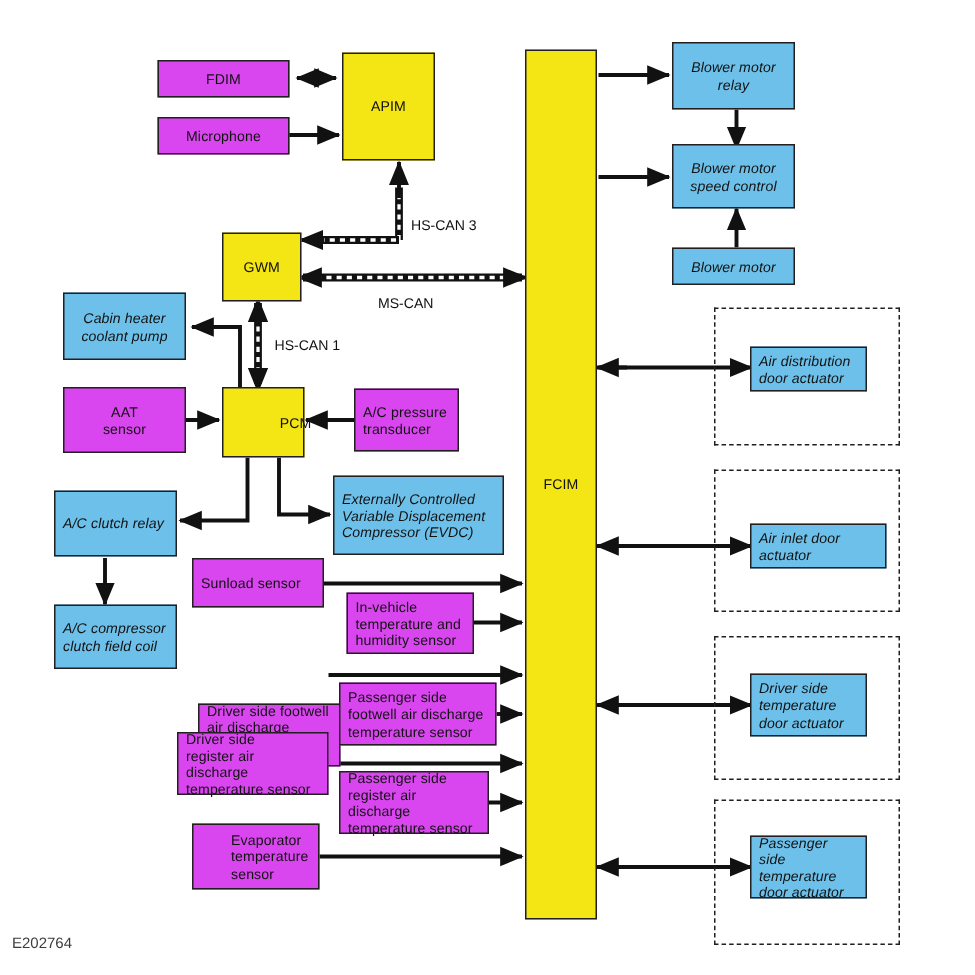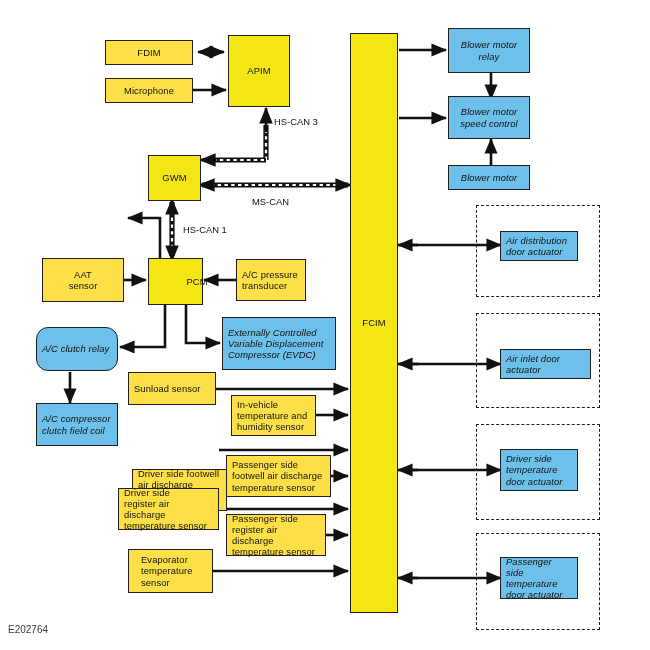--- a/index.html
+++ b/index.html
@@ -1,21 +1,21 @@
 <!DOCTYPE html>
 <html><head>
 <meta charset="utf-8">
 <style>
   html,body{margin:0;padding:0;background:#ffffff;}
   body{font-family:"Liberation Sans","DejaVu Sans",sans-serif;}
   #canvas{position:relative;width:650px;height:650px;background:#ffffff;overflow:hidden;}
   .box{position:absolute;box-sizing:border-box;border:1.6px solid #231f20;
        display:flex;align-items:center;padding:2px 5px;line-height:1.18;
        font-size:9.4px;color:#111111;letter-spacing:.1px;}
-  .box.green{background:#fde047;}
+  .box.green{background:#d946ef;}
   .box.blue{background:#6dc0e9;font-style:italic;}
   .box.yellow{background:#f4e515;}
   .box.ctr{justify-content:center;text-align:center;}
   .box.lead{justify-content:flex-start;text-align:left;}
   .dashed{position:absolute;box-sizing:border-box;border:1.7px dashed #231f20;background:transparent;}
   .lbl{position:absolute;font-size:9.4px;color:#111111;white-space:nowrap;}
   svg.wires{position:absolute;left:0;top:0;width:650px;height:650px;pointer-events:none;}
   .ln{stroke:#111111;stroke-width:2.6;fill:none;}
   .canln{stroke:#111111;stroke-width:5.2;fill:none;}
   .candash{stroke:#ffffff;stroke-width:2.2;fill:none;stroke-dasharray:3.4 3.4;}
@@ -102,28 +102,30 @@
   <div class="box green ctr" style="left:105px;top:40px;width:88px;height:25px;">FDIM</div>
 
   <div class="box green ctr" style="left:105px;top:78px;width:88px;height:25px;">Microphone</div>
 
   <div class="box yellow ctr" style="left:228px;top:35px;width:62px;height:72px;">APIM</div>
 
   <div class="box yellow ctr" style="left:148px;top:155px;width:53px;height:46px;">GWM</div>
 
   <div class="box yellow ctr" style="left:148px;top:258px;width:53px;height:47px;padding-left:48px;">PCM</div>
 
+  <div class="box blue ctr" style="left:42px;top:195px;width:82px;height:45px;white-space:pre-line;">Cabin heater
+coolant pump</div>
 
   <div class="box green ctr" style="left:42px;top:258px;width:82px;height:44px;white-space:pre-line;">AAT
 sensor</div>
 
   <div class="box green lead" style="left:236px;top:259px;width:70px;height:42px;white-space:pre-line;">A/C pressure
 transducer</div>
 
-  <div class="box blue lead" style="left:36px;top:327px;width:82px;height:44px;border-radius:12px;">A/C clutch relay</div>
+  <div class="box blue lead" style="left:36px;top:327px;width:82px;height:44px;">A/C clutch relay</div>
 
   <div class="box blue lead" style="left:36px;top:403px;width:82px;height:43px;white-space:pre-line;">A/C compressor
 clutch field coil</div>
 
   <div class="box blue lead" style="left:222px;top:317px;width:114px;height:53px;white-space:pre-line;">Externally Controlled
 Variable Displacement
 Compressor (EVDC)</div>
 
   <div class="box green lead" style="left:128px;top:372px;width:88px;height:33px;">Sunload sensor</div>
 
@@ -140,21 +142,21 @@
 temperature sensor</div>
 
   <div class="box green lead" style="left:118px;top:488px;width:101px;height:42px;white-space:pre-line;">Driver side
 register air discharge
 temperature sensor</div>
 
   <div class="box green lead" style="left:226px;top:514px;width:100px;height:42px;white-space:pre-line;">Passenger side
 register air discharge
 temperature sensor</div>
 
-  <div class="box green lead" style="left:128px;top:549px;width:85px;height:44px;white-space:pre-line;padding-left:12px;">Evaporator
+  <div class="box green lead" style="left:128px;top:549px;width:85px;height:44px;white-space:pre-line;padding-left:25px;">Evaporator
 temperature
 sensor</div>
 
   <div class="box yellow ctr" style="left:350px;top:33px;width:48px;height:580px;">FCIM</div>
 
   <div class="box blue ctr" style="left:448px;top:28px;width:82px;height:45px;white-space:pre-line;">Blower motor
 relay</div>
 
   <div class="box blue ctr" style="left:448px;top:96px;width:82px;height:43px;white-space:pre-line;">Blower motor
 speed control</div>
@@ -172,18 +174,18 @@
   <div class="dashed" style="left:476px;top:424px;width:124px;height:96px;"></div>
   <div class="box blue lead" style="left:500px;top:449px;width:78px;height:42px;white-space:pre-line;">Driver side
 temperature
 door actuator</div>
 
   <div class="dashed" style="left:476px;top:533px;width:124px;height:97px;"></div>
   <div class="box blue lead" style="left:500px;top:557px;width:78px;height:42px;white-space:pre-line;">Passenger side
 temperature
 door actuator</div>
 
-  <div class="lbl" style="left:274px;top:116px;">HS-CAN 3</div>
+  <div class="lbl" style="left:274px;top:144px;">HS-CAN 3</div>
   <div class="lbl" style="left:252px;top:196px;">MS-CAN</div>
   <div class="lbl" style="left:183px;top:224px;">HS-CAN 1</div>
 
   <div id="figcode">E202764</div>
 </div>
 
 </body></html>

